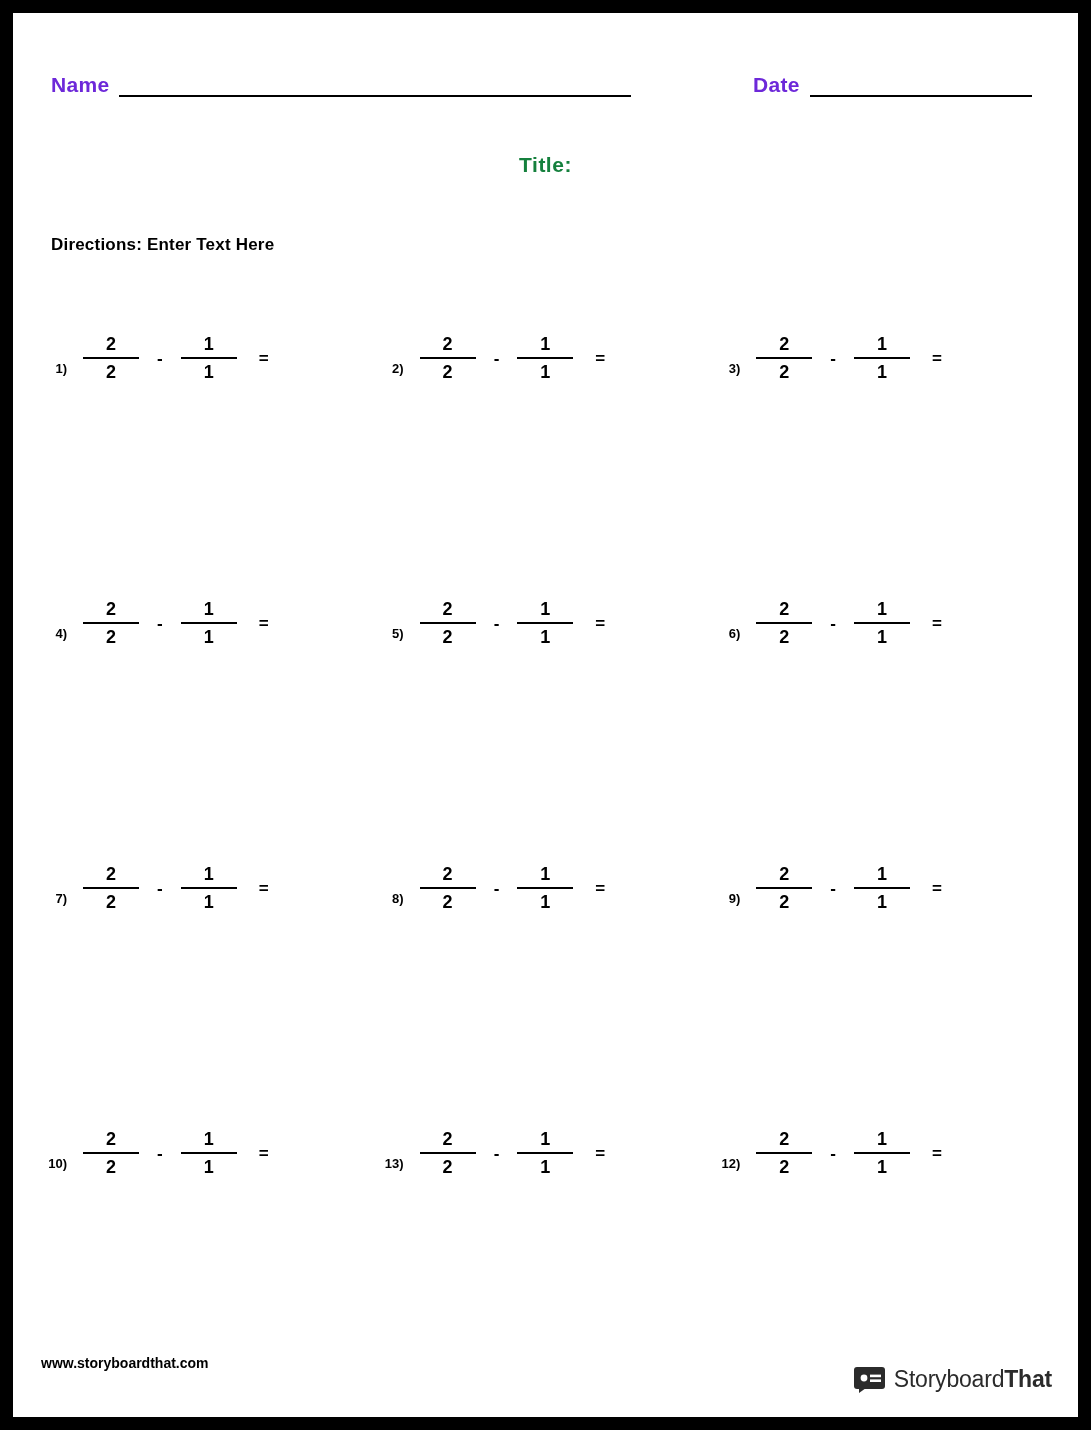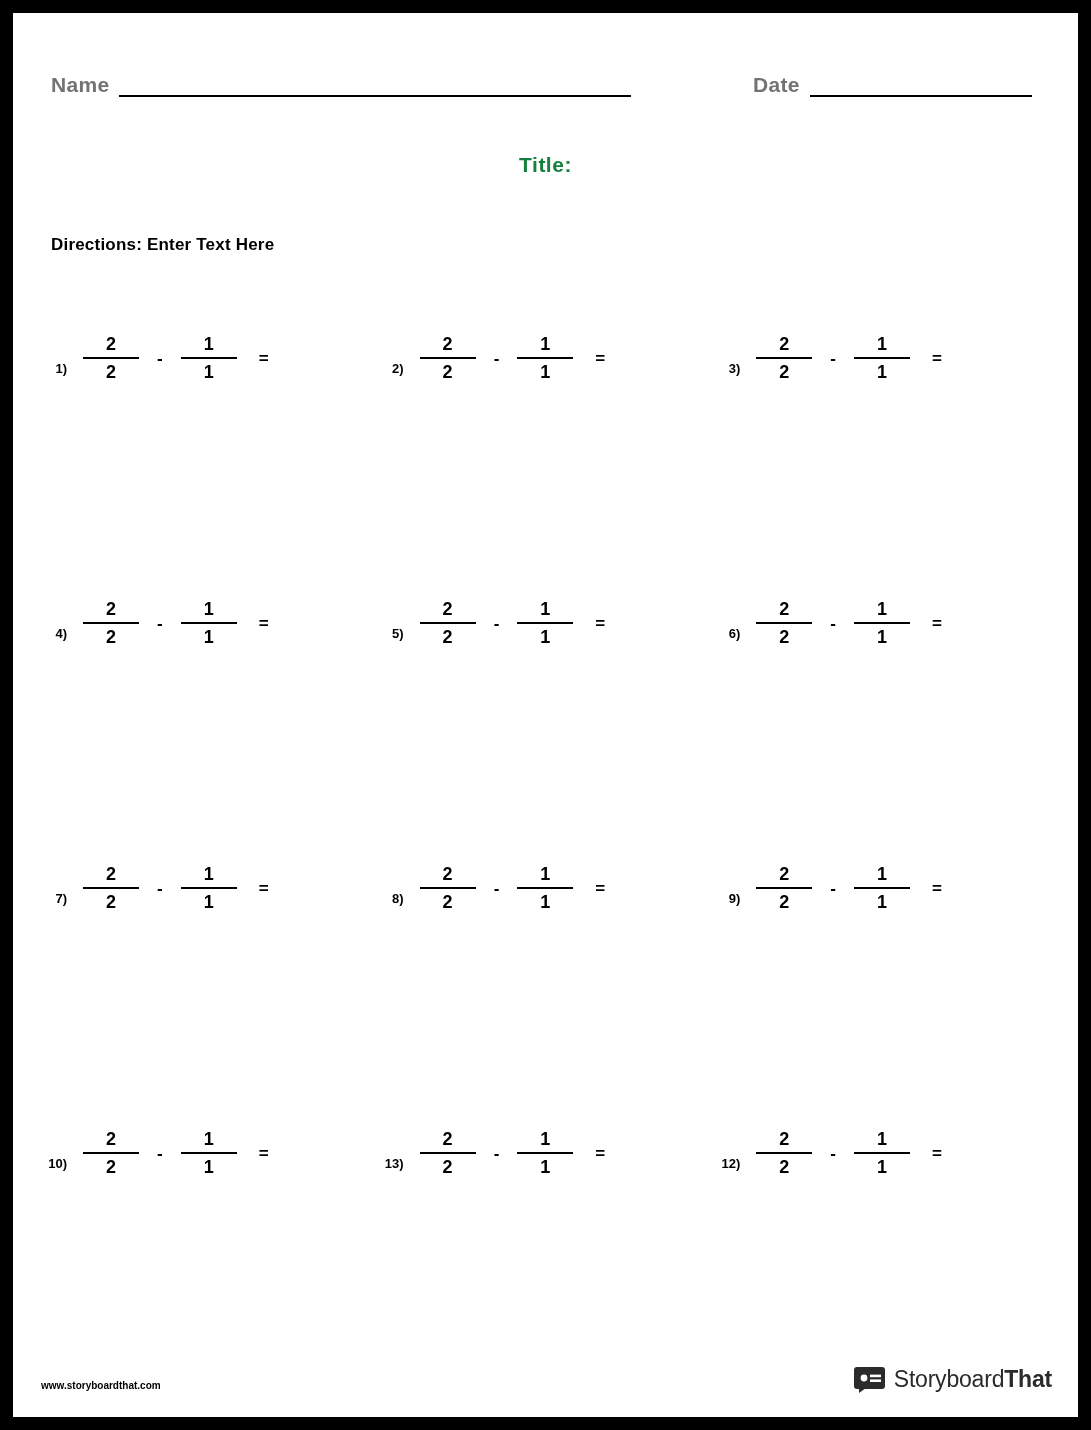--- a/index.html
+++ b/index.html
@@ -39,21 +39,21 @@
   .date-block {
     position: absolute;
     left: 740px;
     top: 0;
     display: flex;
     align-items: flex-end;
   }
   .field-label {
     font-size: 21px;
     font-weight: bold;
-    color: #737373;
+    color: #6d28d9;
     letter-spacing: 0.3px;
     line-height: 24px;
   }
   .blank-line {
     display: inline-block;
     border-bottom: 2px solid #000;
     margin-left: 10px;
     height: 20px;
   }
   .blank-name { width: 512px; }
@@ -139,22 +139,22 @@
     font-size: 17px;
     font-weight: bold;
     color: #000;
     margin-left: 14px;
     padding-top: 2px;
   }
 
   .footer-url {
     position: absolute;
     left: 28px;
-    bottom: 26px;
-    font-size: 10px;
+    bottom: 46px;
+    font-size: 14px;
     font-weight: bold;
     color: #000;
   }
   .brand {
     position: absolute;
     right: 26px;
     bottom: 24px;
     display: flex;
     align-items: center;
     text-align: center;

